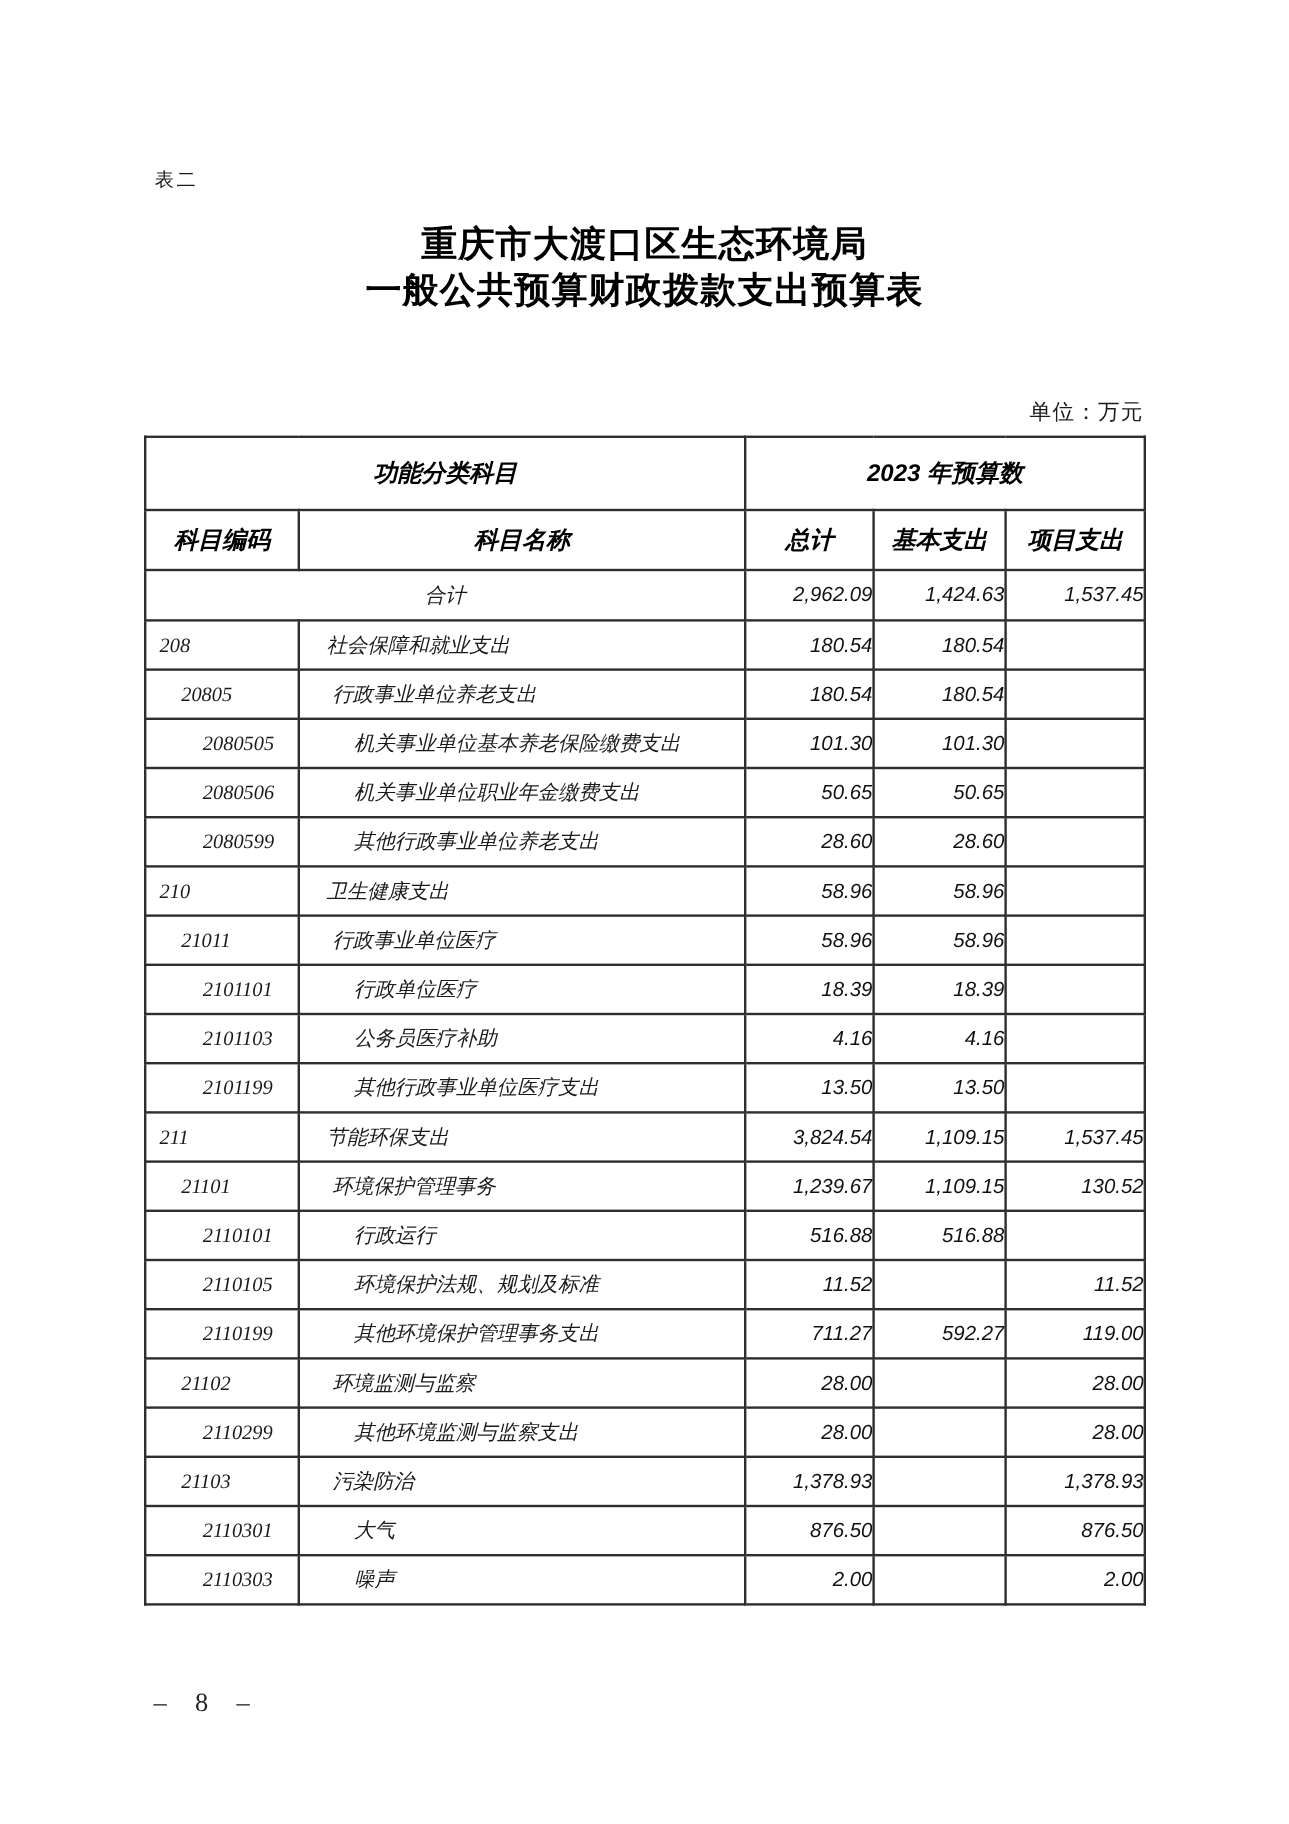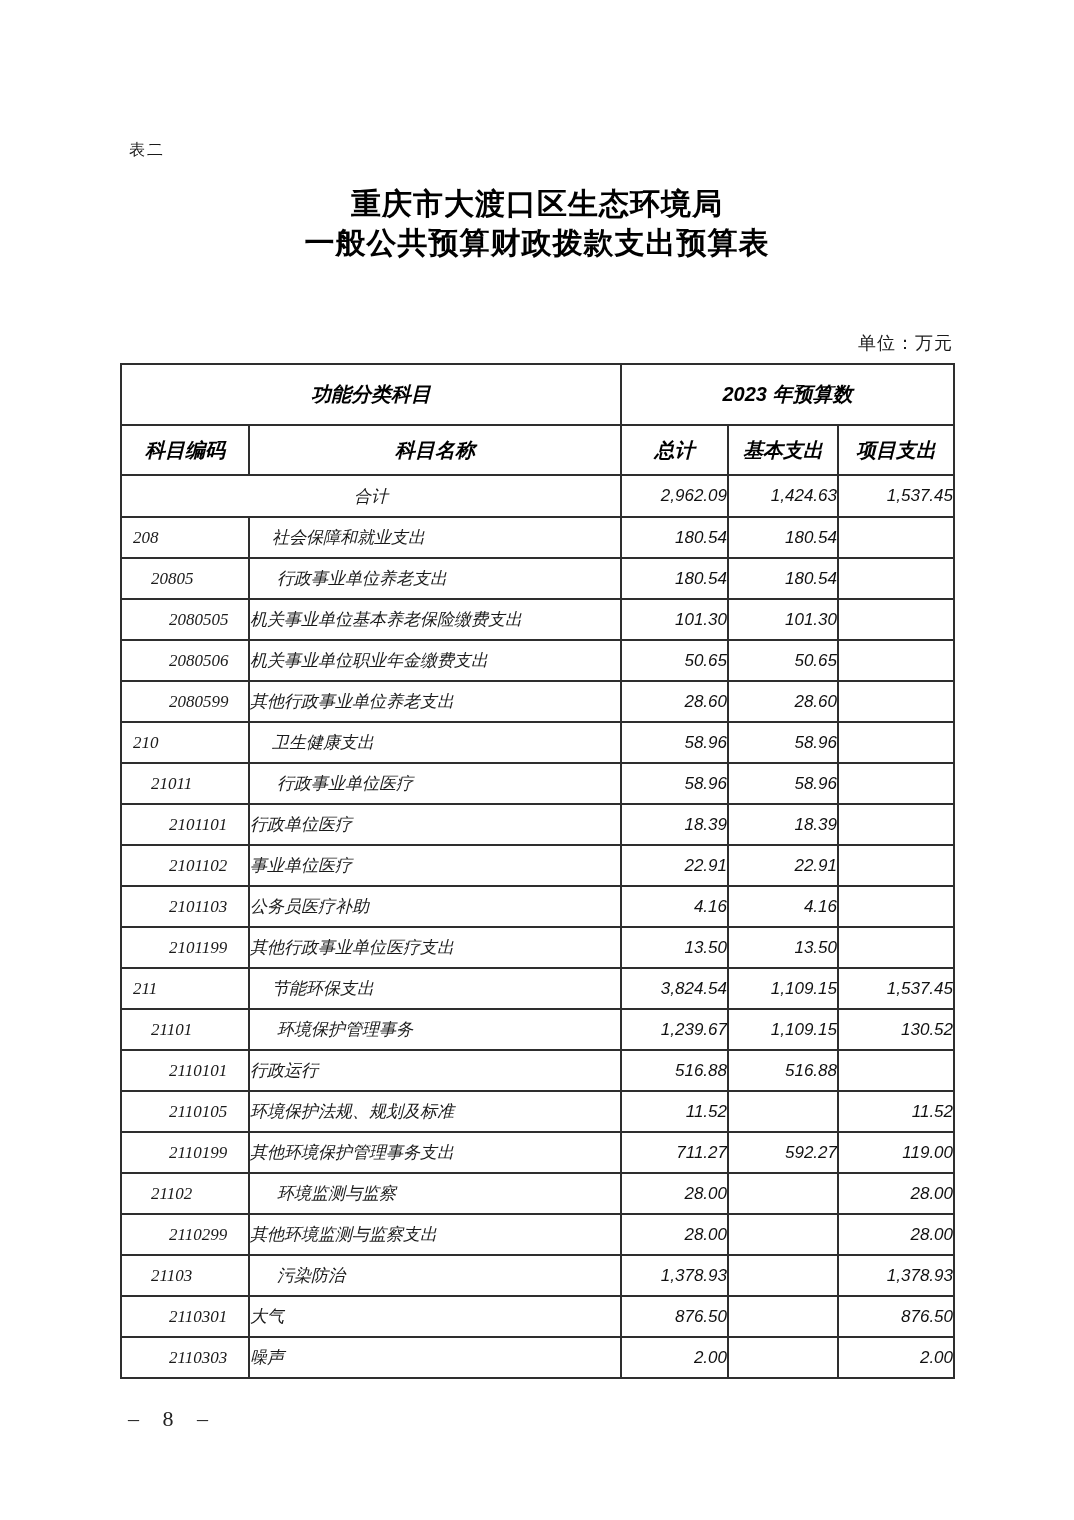--- a/index.html
+++ b/index.html
@@ -69,21 +69,21 @@
   td.num {
     font-family: "Liberation Sans", sans-serif;
     font-size: 17px; text-align: right; padding-right: 10px;
     color: #111;
   }
   td.code.lv1 { padding-left: 11px; }
   td.code.lv2 { padding-left: 29px; }
   td.code.lv3 { padding-left: 47px; }
   td.name.lv1 { padding-left: 22px; }
   td.name.lv2 { padding-left: 27px; }
-  td.name.lv3 { }
+  td.name.lv3 { padding-left: 45px; }
 
   .pageno {
     position: absolute; left: 128px; top: 1406px;
     font-size: 22px; color: #222;
     font-family: "Liberation Serif", serif;
     letter-spacing: 6px; word-spacing: 6px;
   }
 </style>
 </head>
 <body>
@@ -177,27 +177,20 @@
           <td class="num"></td>
         </tr>
         <tr class="data-row">
           <td class="code lv3">2101101</td>
           <td class="name lv3">行政单位医疗</td>
           <td class="num">18.39</td>
           <td class="num">18.39</td>
           <td class="num"></td>
         </tr>
         <tr class="data-row">
-          <td class="code lv3">2101102</td>
-          <td class="name lv3">事业单位医疗</td>
-          <td class="num">22.91</td>
-          <td class="num">22.91</td>
-          <td class="num"></td>
-        </tr>
-        <tr class="data-row">
           <td class="code lv3">2101103</td>
           <td class="name lv3">公务员医疗补助</td>
           <td class="num">4.16</td>
           <td class="num">4.16</td>
           <td class="num"></td>
         </tr>
         <tr class="data-row">
           <td class="code lv3">2101199</td>
           <td class="name lv3">其他行政事业单位医疗支出</td>
           <td class="num">13.50</td>

